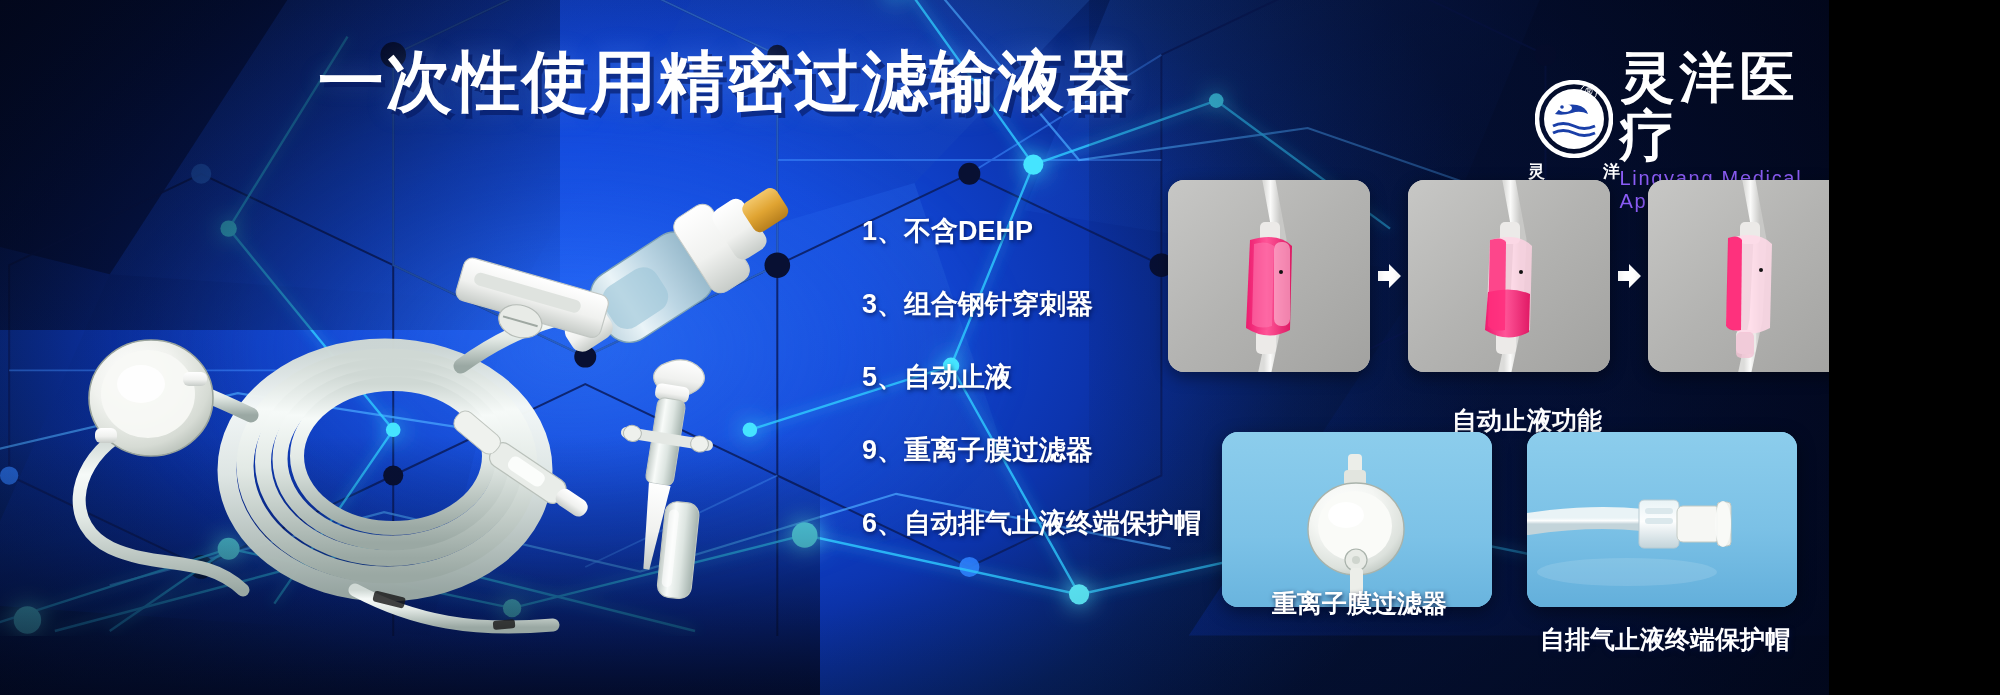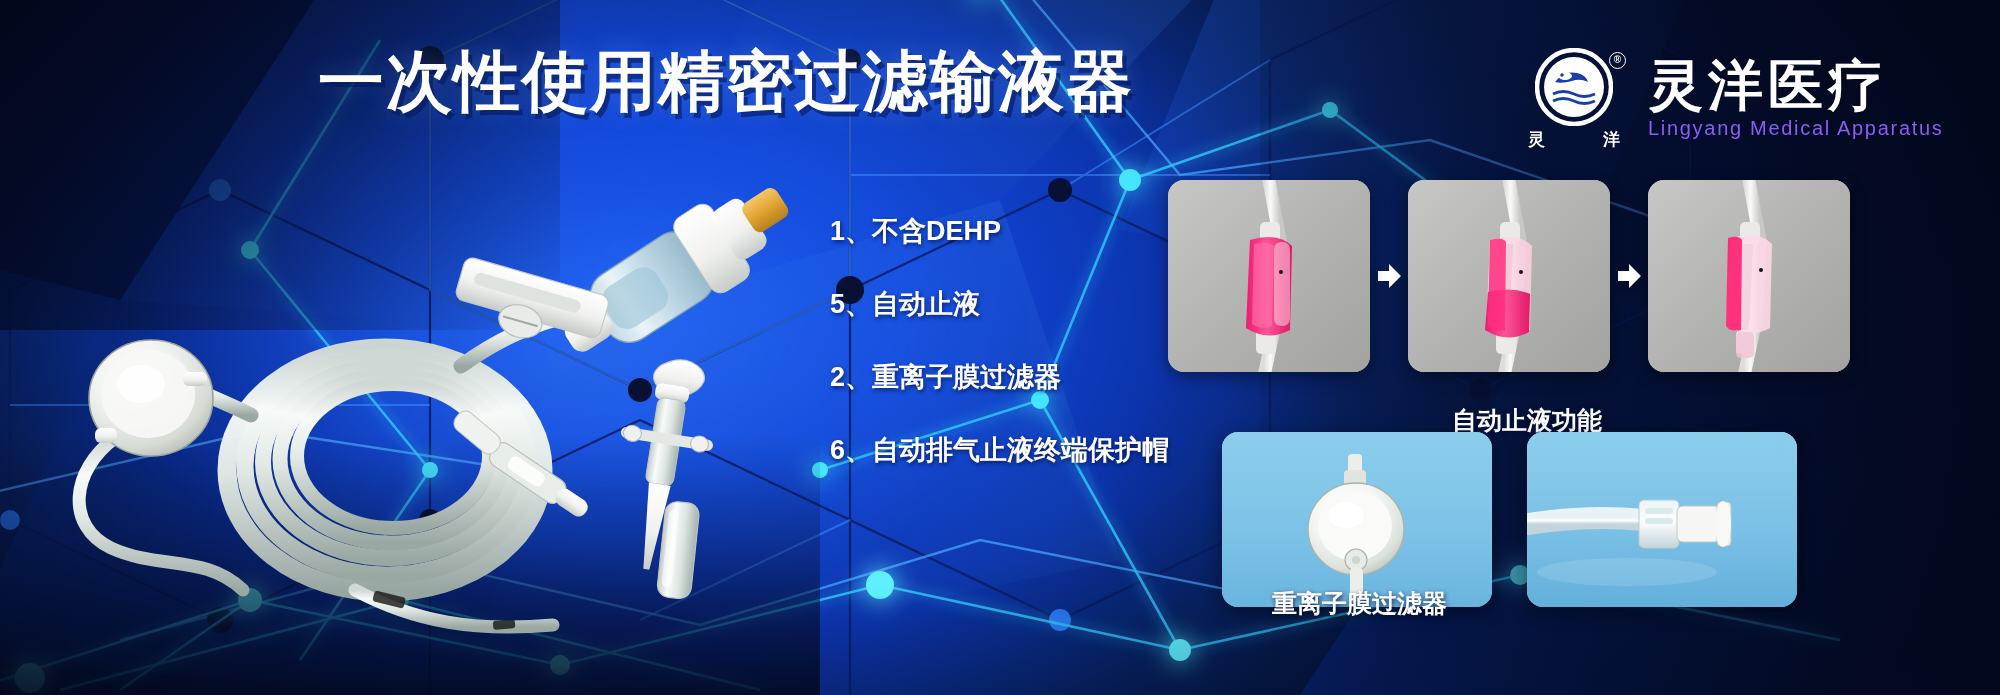--- a/index.html
+++ b/index.html
@@ -2,21 +2,21 @@
 <html lang="zh"><head>
 <meta charset="utf-8">
 <title>Lingyang Medical Banner</title>
 <style>
   * { margin:0; padding:0; box-sizing:border-box; }
   html,body { background:#000; }
   body { font-family:"Liberation Sans","DejaVu Sans",sans-serif; }
 
   #banner {
     position:relative;
-    width:2000px; height:695px;
+    width:1829px; height:695px;
     overflow:hidden;
     background:#0a1d6e;
   }
 
   
   .bg-base {
     position:absolute; inset:0;
     background:
       radial-gradient(ellipse 900px 620px at 33% 44%, #1a5cf5 0%, #124ae0 28%, #0c34ad 55%, #07215f 78%, #041233 100%),
       linear-gradient(110deg, #040c26 0%, #06184a 18%, #0a2a86 42%, #0b3bb8 62%, #08266e 82%, #03102e 100%);
@@ -71,20 +71,21 @@
   .logo-text { display:flex; flex-direction:column; gap:2px; }
   .logo-cn { color:#fff; font-size:55px; font-weight:bold; letter-spacing:5px; line-height:1.06; }
   .logo-en { color:#8b5cf6; font-size:20px; letter-spacing:1.7px; font-weight:normal; }
 
   
   .features { position:absolute; left:830px; top:218px; }
   .feature-item {
     color:#ffffff; font-size:27px; font-weight:bold;
     line-height:1; margin-bottom:46px; white-space:nowrap;
     text-shadow:1px 2px 4px rgba(3,16,70,.75);
+    margin-left:32px;
   }
   .feature-item:last-child { margin-bottom:0;text-align:right; }
 
   
   .product { position:absolute; left:55px; top:170px; width:760px; height:480px; }
 
   
   .photo-row { position:absolute; left:1168px; top:180px; display:flex; align-items:center; gap:0; }
   .photo-card {
     width:202px; height:192px; border-radius:16px; overflow:hidden;
@@ -363,22 +364,23 @@
       </div>
     </div>
     <div class="logo-text">
       <div class="logo-cn">灵洋医疗</div>
       <div class="logo-en">Lingyang Medical Apparatus</div>
     </div>
   </div>
 
   <div class="features">
     <div class="feature-item">1、不含DEHP</div>
+    <div class="feature-item">3、组合钢针穿刺器</div>
     <div class="feature-item">5、自动止液</div>
-    <div class="feature-item">2、重离子膜过滤器</div>
+    <div class="feature-item">9、重离子膜过滤器</div>
     <div class="feature-item">6、自动排气止液终端保护帽</div>
   </div>
 
   <div class="photo-row">
 
     <div class="photo-card">
       <svg viewBox="0 0 202 192" width="202" height="192">
         <defs>
           <linearGradient id="gbg" x1="0" y1="0" x2="1" y2="1">
             <stop offset="0" stop-color="#c7c7c5"></stop>
@@ -495,14 +497,15 @@
       <rect x="118" y="76" width="28" height="6" rx="3" fill="#dbe8ec"></rect>
       <rect x="118" y="86" width="28" height="6" rx="3" fill="#dbe8ec"></rect>
       <rect x="150" y="74" width="44" height="36" rx="6" fill="#f6f7f4" stroke="#c4cbc4" stroke-width="1"></rect>
       <rect x="190" y="70" width="14" height="44" rx="4" fill="#eef0ec" stroke="#c0c7c0" stroke-width="1"></rect>
       <ellipse cx="196" cy="92" rx="8" ry="23" fill="#fafbf8" opacity=".9"></ellipse>
       <ellipse cx="100" cy="140" rx="90" ry="14" fill="#ffffff" opacity=".13"></ellipse>
     </svg>
   </div>
 
   <div class="caption cap-filter">重离子膜过滤器</div>
+  <div class="caption cap-cap">自排气止液终端保护帽</div>
 
 </div>
 
 </body></html>

